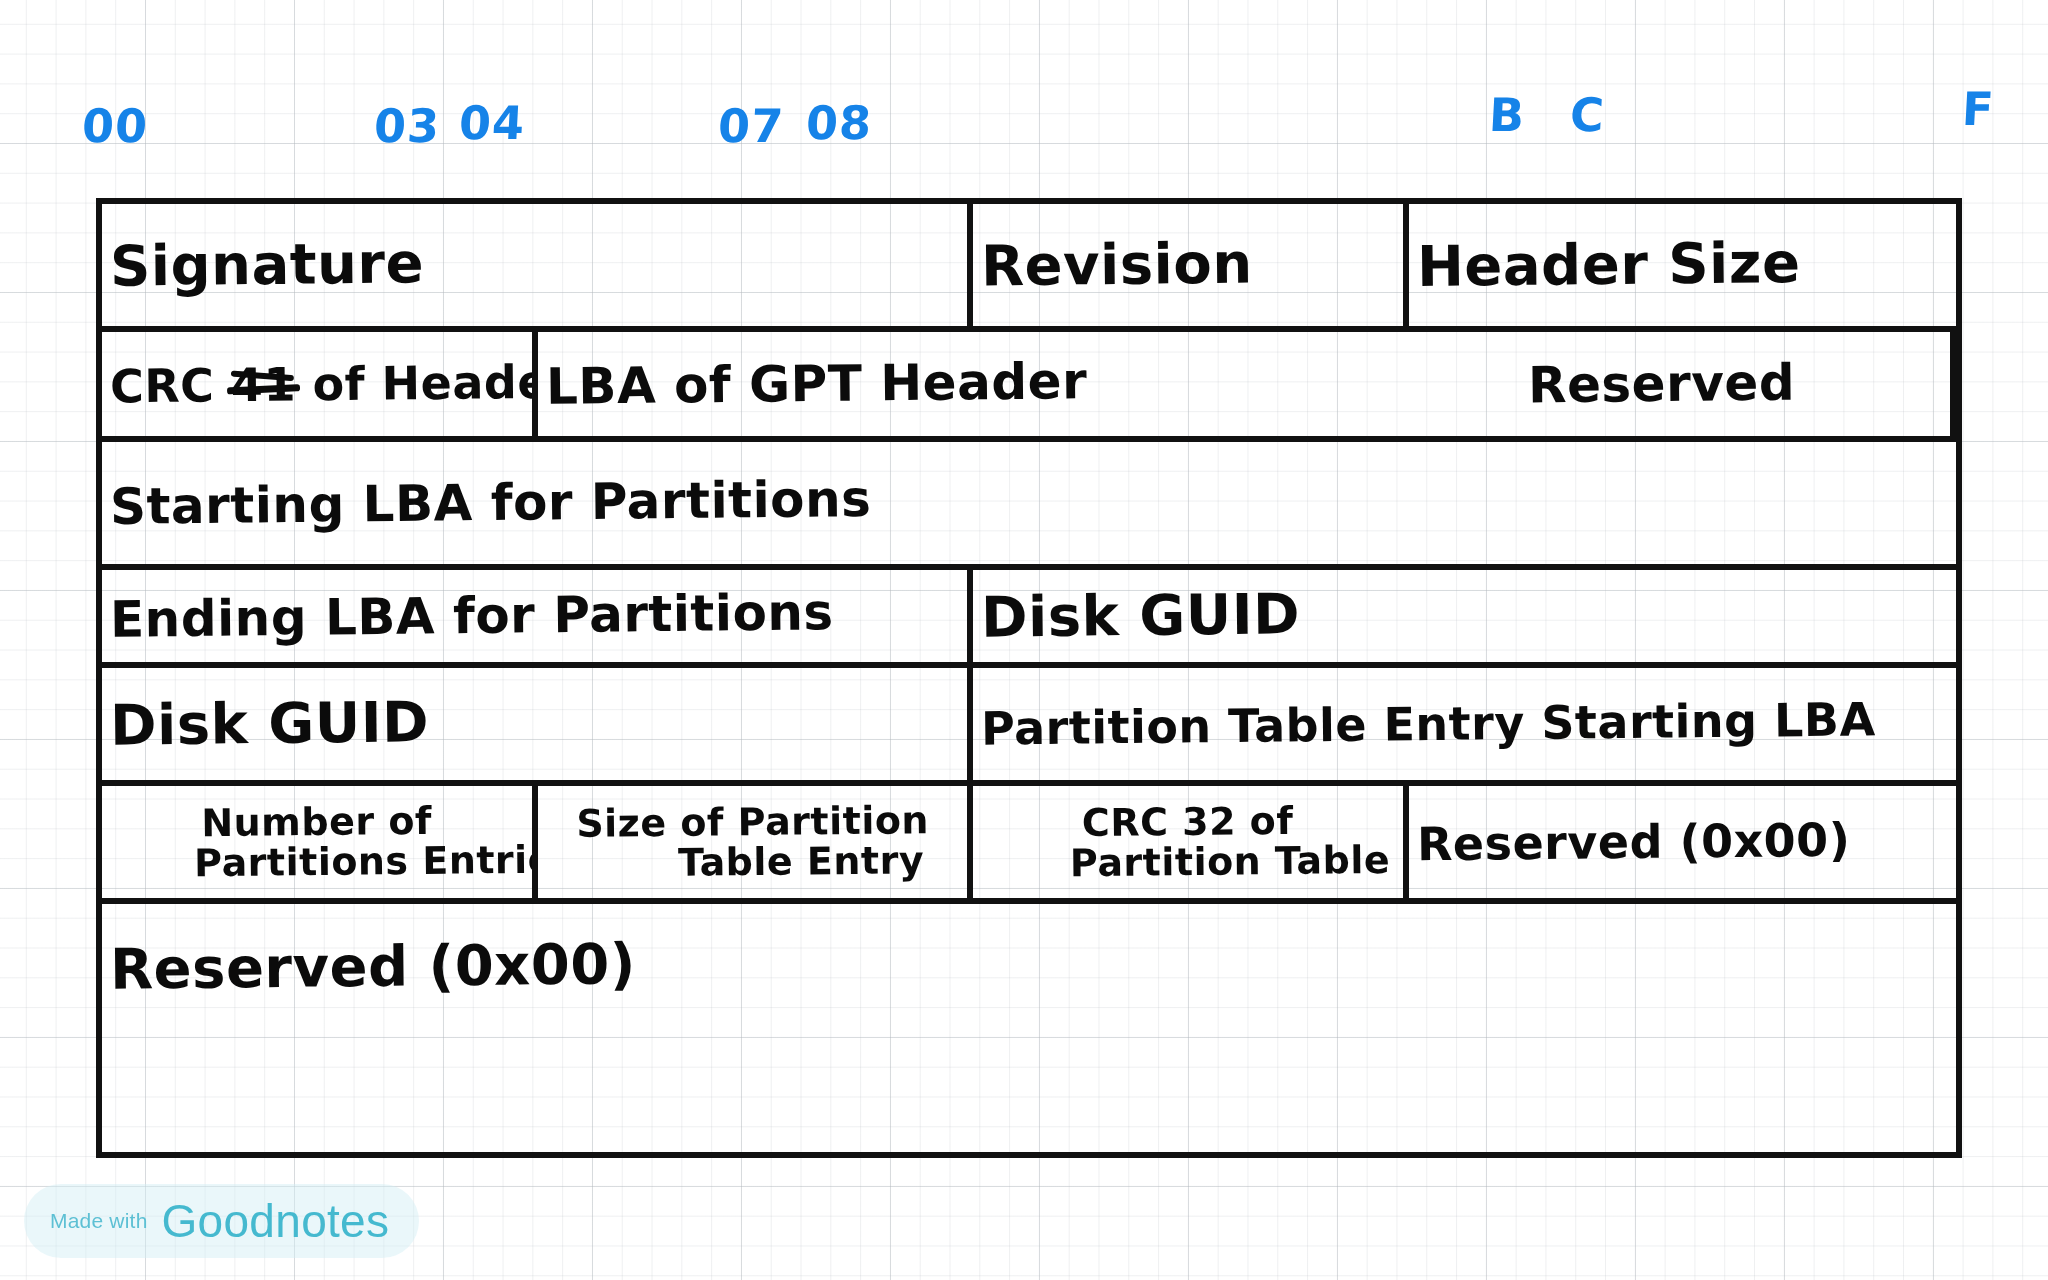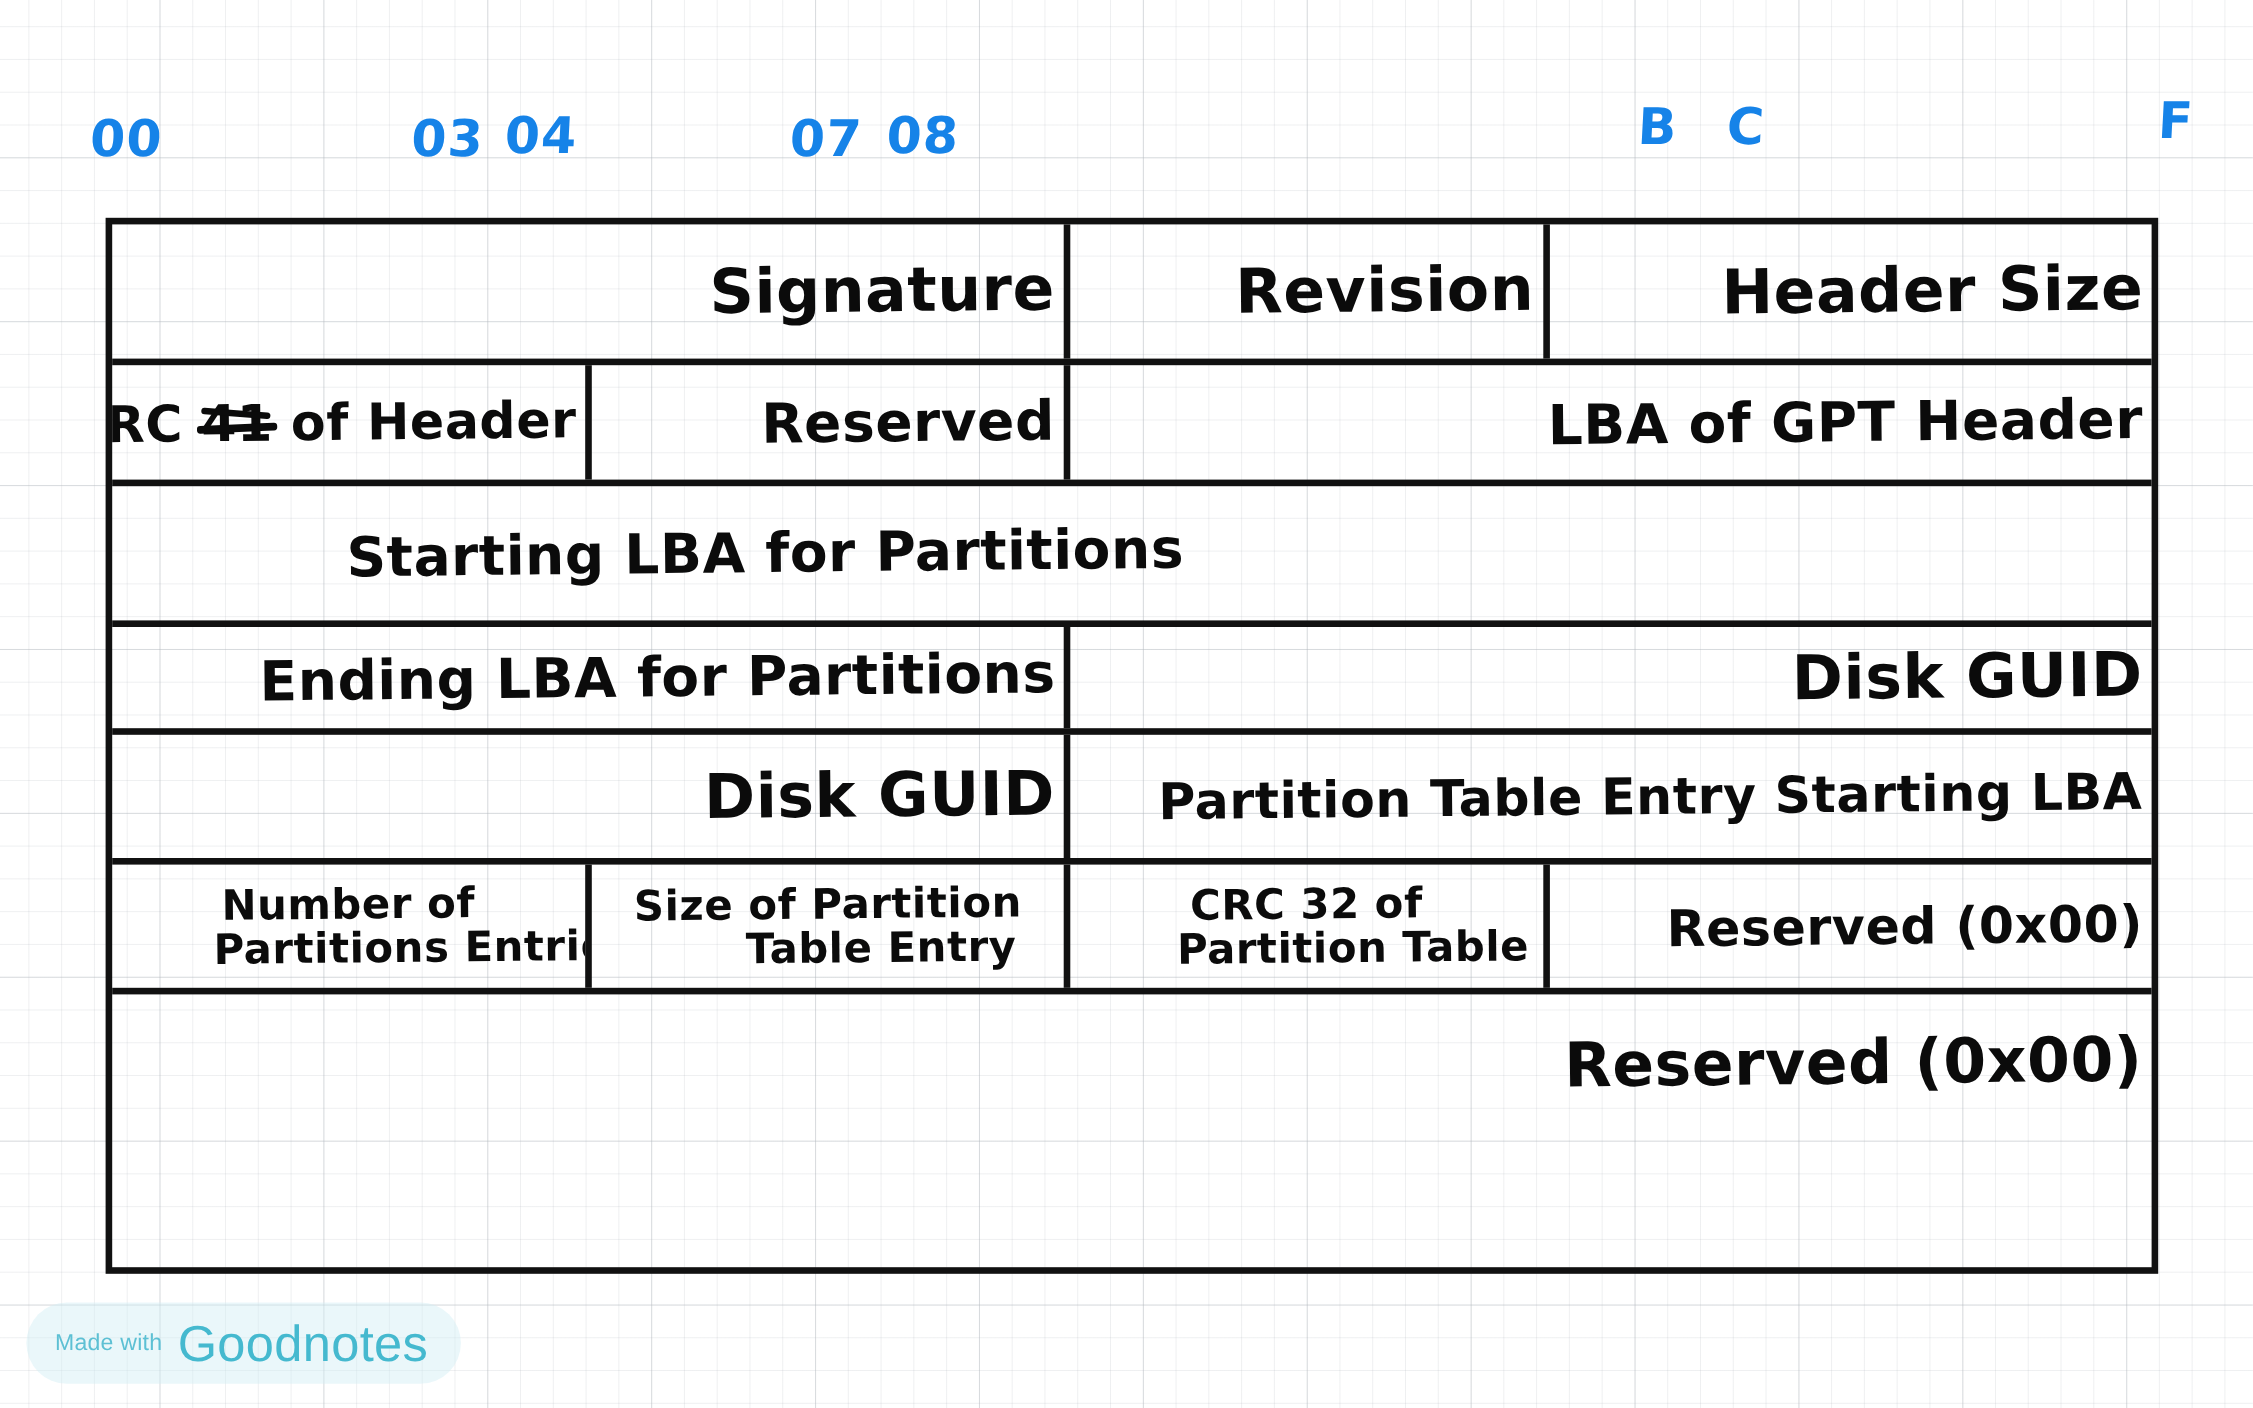--- a/index.html
+++ b/index.html
@@ -73,21 +73,21 @@
     box-sizing: border-box;
     border-bottom: 6px solid #111;
   }
   .row.last { border-bottom: none; }
 
   .cell {
     position: relative;
     box-sizing: border-box;
     display: flex;
     align-items: center;
-    justify-content: flex-end;
+    justify-content: flex-start;
     border-right: 6px solid #111;
     overflow: hidden;
     padding: 0 8px;
   }
   .cell.nb { border-right: none; }
 
   .cell .txt {
     text-align: center;
     line-height: 1.06;
     transform: rotate(-0.6deg);
@@ -188,25 +188,25 @@
           <div class="hand txt f-xl">Revision</div>
         </div>
         <div class="cell nb" style="flex: 0 0 29.5%;">
           <div class="hand txt f-xl">Header Size</div>
         </div>
       </div>
       <div class="row" style="height: 110px;">
         <div class="cell" style="flex: 0 0 23.5%;">
           <div class="hand txt f-md"><span>CRC </span><span class="scribble">41</span><span> of Header</span></div>
         </div>
+        <div class="cell nb" style="flex: 0 0 53%;">
+          <div class="hand txt f-lg">LBA  of   GPT  Header</div>
+        </div>
         <div class="cell" style="flex: 0 0 23.5%;">
           <div class="hand txt f-lg">Reserved</div>
-        </div>
-        <div class="cell nb" style="flex: 0 0 53%;">
-          <div class="hand txt f-lg">LBA  of   GPT  Header</div>
         </div>
       </div>
       <div class="row" style="height: 128px;">
         <div class="cell nb" style="flex: 0 0 53%;">
           <div class="hand txt f-lg">Starting  LBA  for  Partitions</div>
         </div>
       </div>
       <div class="row" style="height: 98px;">
         <div class="cell" style="flex: 0 0 47%;">
           <div class="hand txt f-lg">Ending  LBA  for  Partitions</div>

